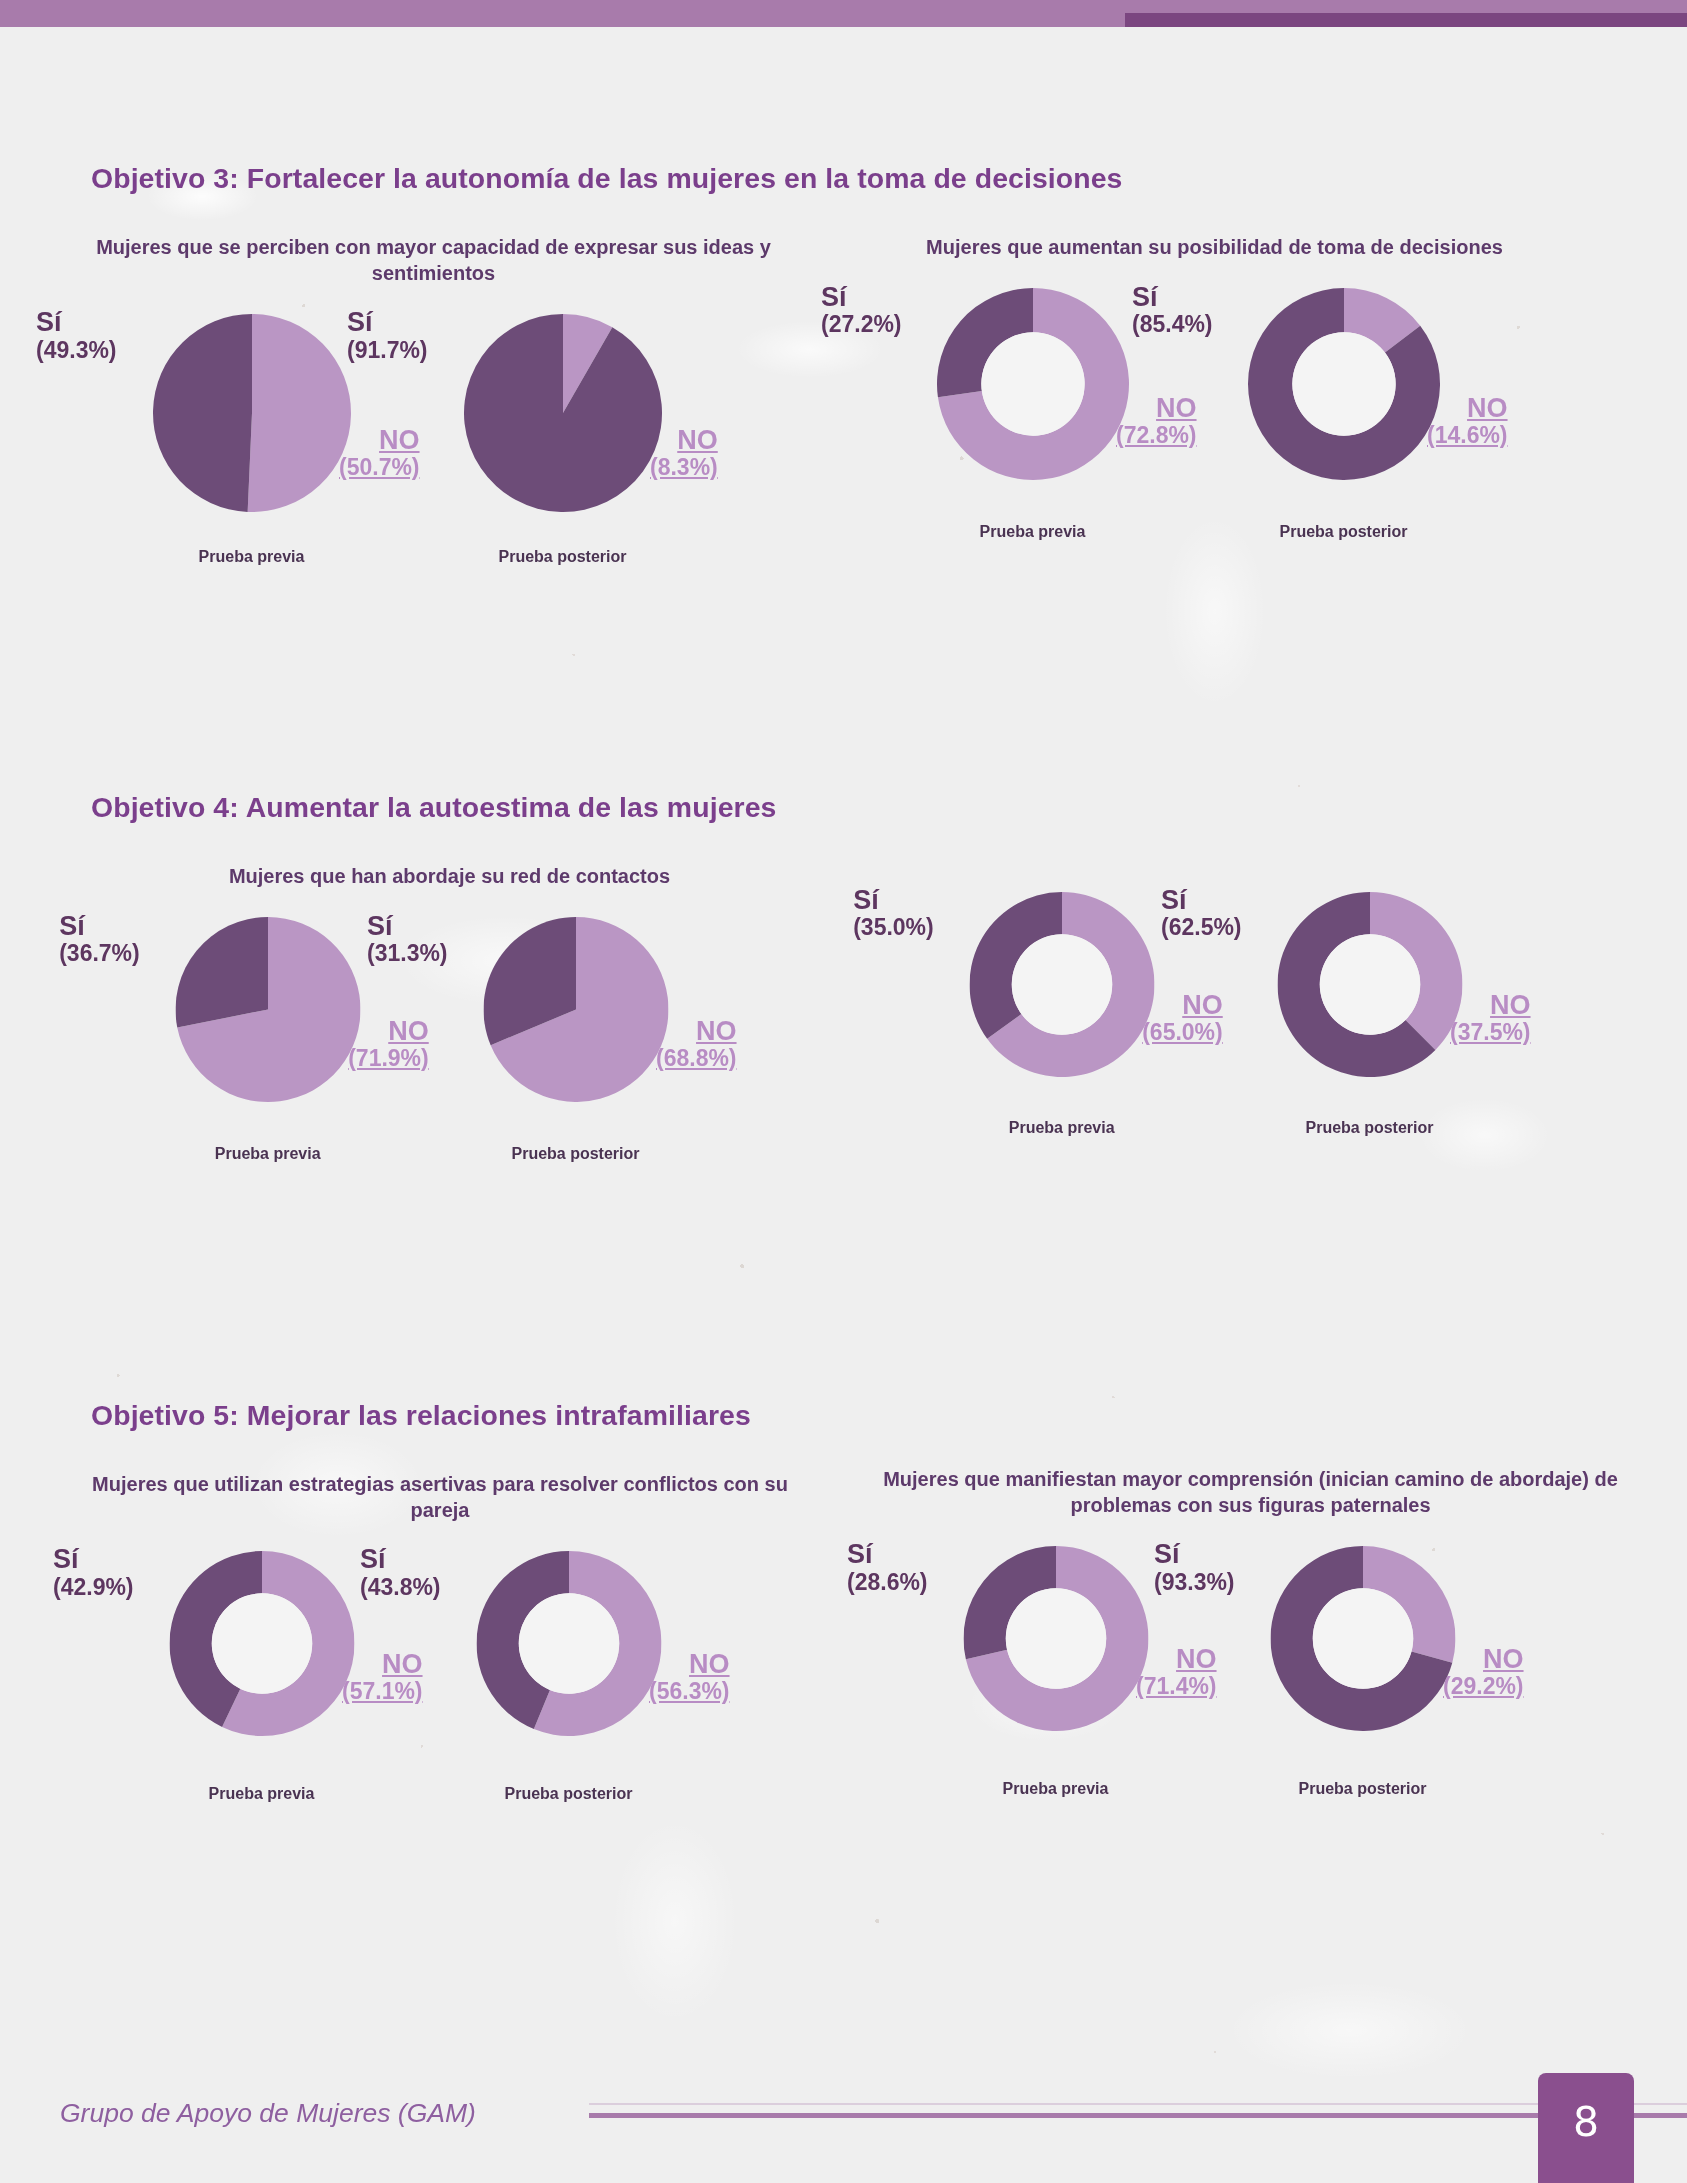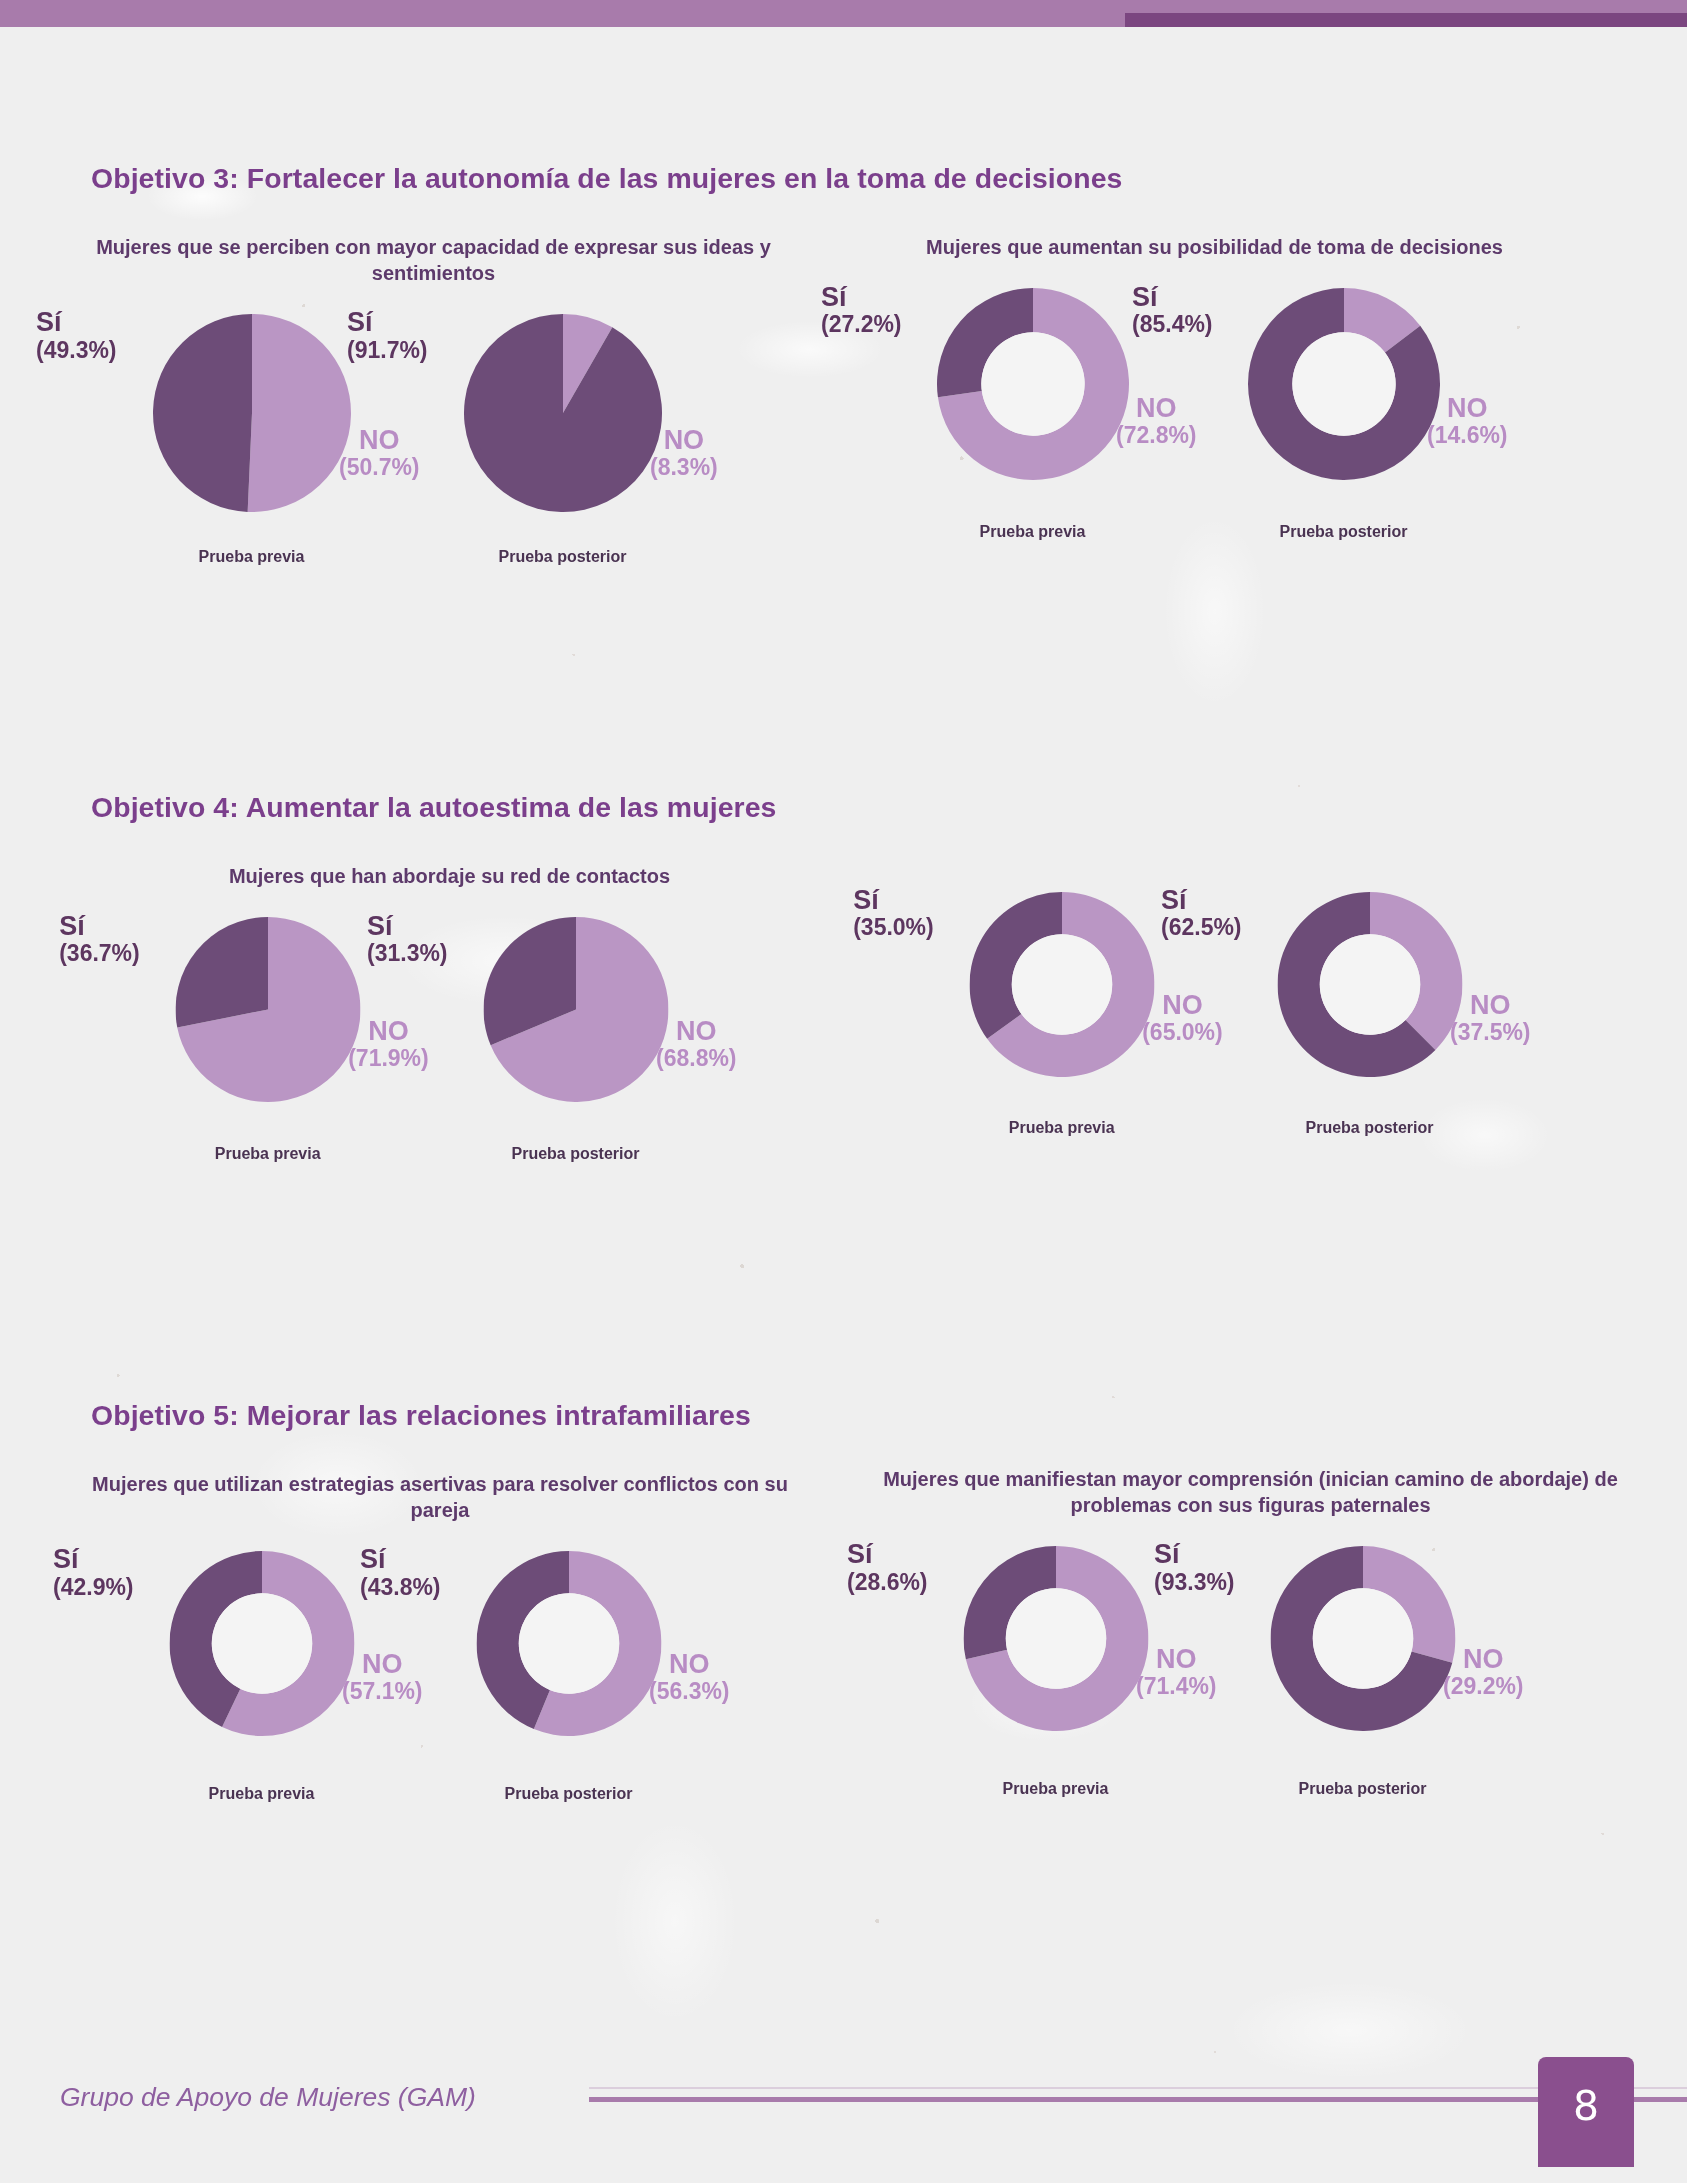--- a/index.html
+++ b/index.html
@@ -67,29 +67,29 @@
   .charts{position:relative;margin-top:17px;height:284px;}
 
   .chart{position:absolute;top:0;width:311px;height:284px;}
   .donut-wrap{position:absolute;left:50%;transform:translateX(-50%);top:10.6px;}
   .chart svg{display:block;}
 
   .lbl{position:absolute;font-weight:bold;line-height:1.08;white-space:nowrap;}
   .lbl .w{display:block;font-size:27px;}
   .lbl .p{display:block;font-size:23px;}
   .lbl.si{color:#5d3660;text-align:left;}
-  .lbl.no{color:#b88cc4;text-align:center;}
+  .lbl.no{color:#b88cc4;text-align:right;text-decoration:underline;}
 
   .chart-caption{
     position:absolute;left:0;right:0;bottom:0;text-align:center;
     font-size:16px;font-weight:bold;color:#4a3352;
   }
 
   
-  #footer{position:absolute;left:0;bottom:16px;width:1687px;height:126px;}
+  #footer{position:absolute;left:0;bottom:0;width:1687px;height:126px;}
   #footer-name{
     position:absolute;left:60px;top:41px;
     font-size:26.5px;font-style:italic;color:#8e5fa0;white-space:nowrap;
   }
   #footer-rule{position:absolute;left:589px;top:56px;width:1098px;height:4.6px;background:#a87bab;}
   #footer-hair{position:absolute;left:589px;top:46px;width:1098px;height:2px;background:rgba(168,123,171,.28);}
   #page-tab{
     position:absolute;left:1538px;top:16px;width:96px;height:110px;
     background:#8a4f8e;border-radius:8px 8px 0 0;
   }

